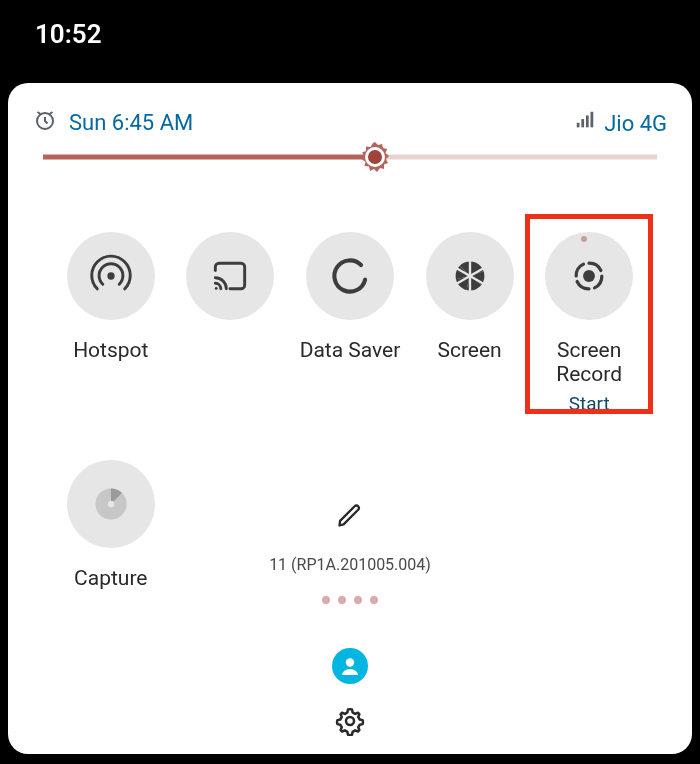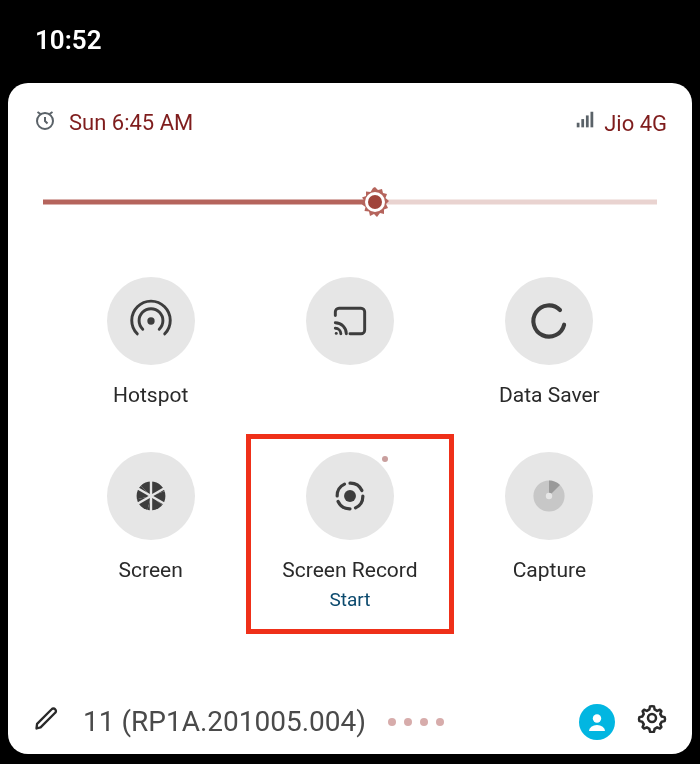--- a/index.html
+++ b/index.html
@@ -7,38 +7,37 @@
       font-family: -apple-system, BlinkMacSystemFont, 'Segoe UI', Roboto, sans-serif;
       background: #000;
       width: 700px;
       height: 764px;
       overflow: hidden;
     }
     .status-bar {
       color: #fff;
       font-size: 26px;
       font-weight: 600;
-      padding: 25px 35px;
+      padding: 19px 35px;
       height: 83px;
     }
     .panel {
       background: #fff;
       border-radius: 20px;
       margin: 0 8px 8px 8px;
       padding: 25px 25px 0 25px;
       height: 671px;
       position: relative;
     }
     .panel-header {
       display: flex;
       align-items: center;
       justify-content: space-between;
-      color: #7f1d1d;
+      color: #0369a1;
       font-size: 22px;
-      margin-bottom: 45px;
     }
     .panel-header-left {
       display: flex;
       align-items: center;
       gap: 12px;
     }
     .panel-header-right {
       display: flex;
       align-items: flex-end;
       gap: 8px;
@@ -76,21 +75,21 @@
       top: 50%;
       width: 36px;
       height: 36px;
       transform: translate(-50%, -50%);
       display: flex;
       align-items: center;
       justify-content: center;
     }
     .tiles-grid {
       display: grid;
-      grid-template-columns: repeat(3, 1fr);
+      grid-template-columns: repeat(5, 1fr);
       gap: 45px 4px;
       padding: 0 20px;
     }
     .tile {
       display: flex;
       flex-direction: column;
       align-items: center;
       gap: 18px;
       position: relative;
     }
@@ -135,21 +134,22 @@
     }
     .bottom-bar {
       position: absolute;
       bottom: 14px;
       left: 25px;
       right: 25px;
       display: flex;
       align-items: center;
       gap: 22px;
       color: #4a4a4a;
-      font-size: 28px;
+      font-size: 16px;
+      flex-direction: column;
     }
     .spacer { flex: 1; }
     .page-dots {
       display: flex;
       gap: 8px;
     }
     .page-dot {
       width: 8px;
       height: 8px;
       border-radius: 50%;

